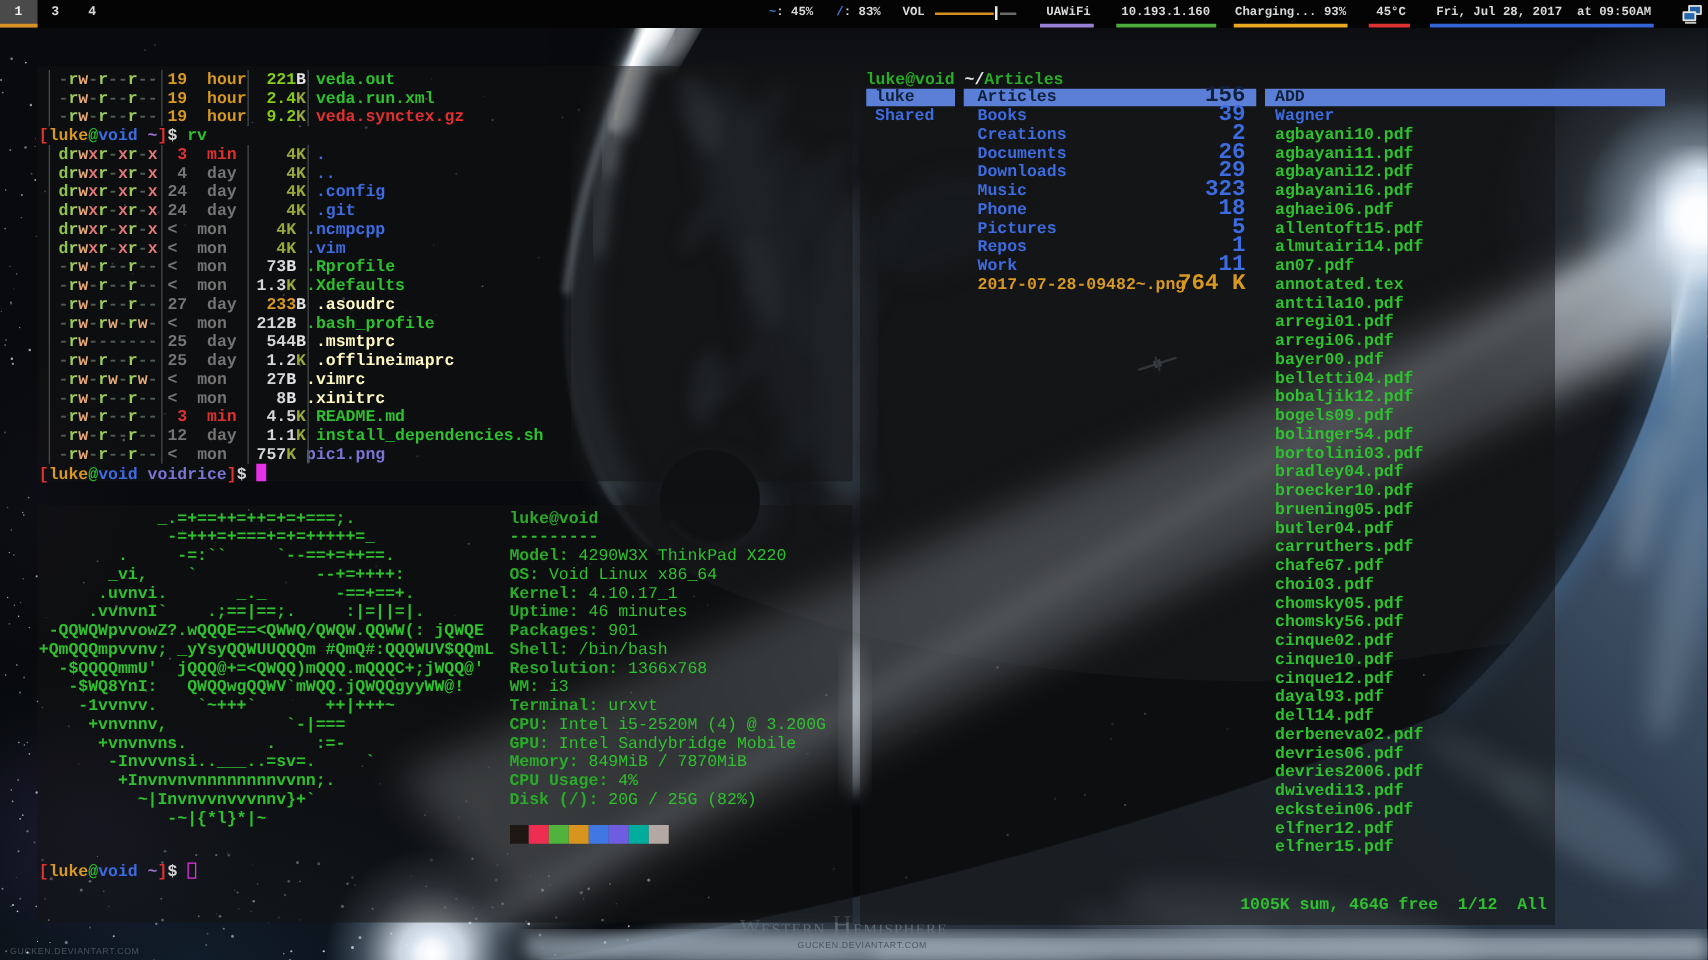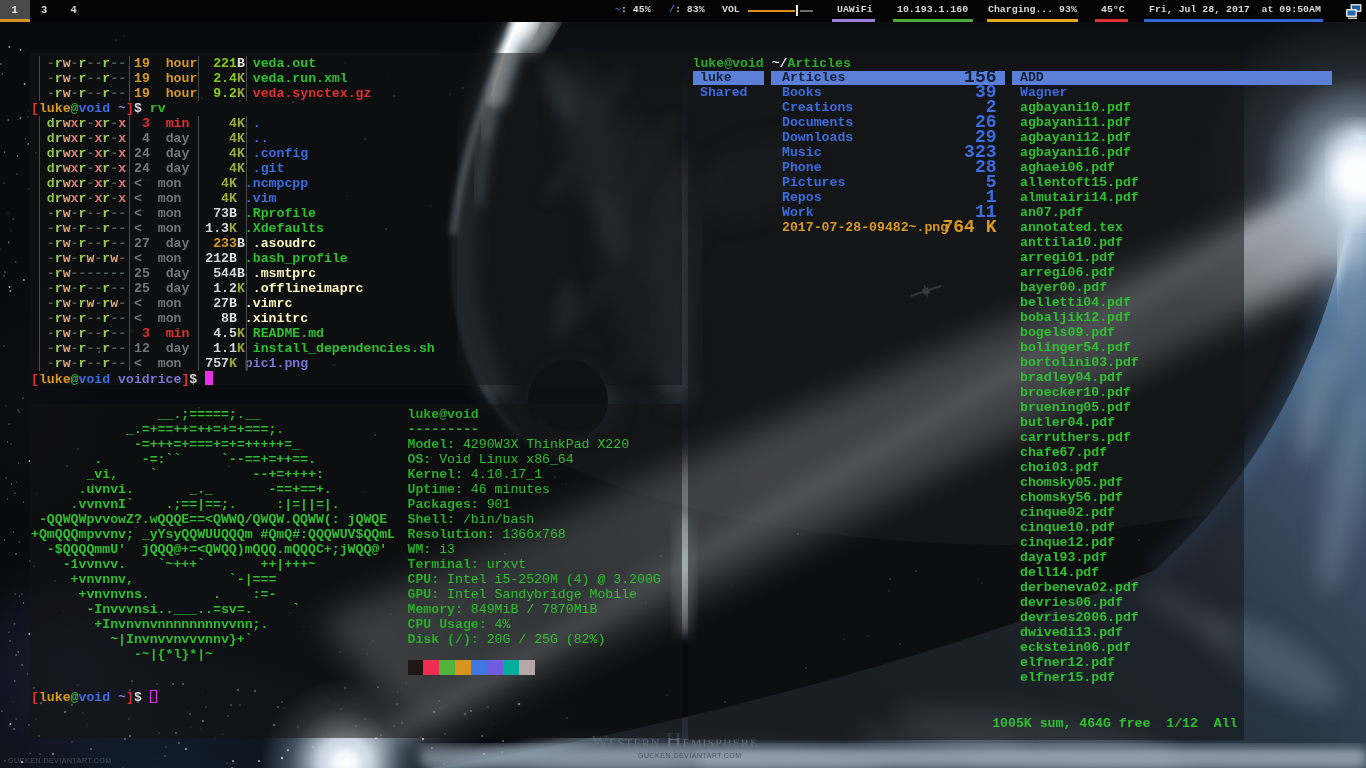--- a/index.html
+++ b/index.html
@@ -692,30 +692,30 @@
 <div class="vline" style="left:168px;top:3px;height:45px"></div>
 <div class="vline" style="left:216px;top:3px;height:45px"></div>
 <div class="vline" style="left:9px;top:63px;height:255px"></div>
 <div class="vline" style="left:99px;top:63px;height:255px"></div>
 <div class="vline" style="left:168px;top:63px;height:255px"></div>
 <div class="vline" style="left:216px;top:63px;height:255px"></div>
 </div>
 
 <div id="term2" class="win">
 <div style="position:absolute;left:1.5px;top:3px;color:#2fc02f">
-<div class="ln">&nbsp;&nbsp;&nbsp;&nbsp;&nbsp;&nbsp;&nbsp;&nbsp;&nbsp;&nbsp;&nbsp;&nbsp;&nbsp;&nbsp;&nbsp;&nbsp;__.;=====;.__</div>
 <div class="ln">&nbsp;&nbsp;&nbsp;&nbsp;&nbsp;&nbsp;&nbsp;&nbsp;&nbsp;&nbsp;&nbsp;&nbsp;_.=+==++=++=+=+===;.</div>
 <div class="ln">&nbsp;&nbsp;&nbsp;&nbsp;&nbsp;&nbsp;&nbsp;&nbsp;&nbsp;&nbsp;&nbsp;&nbsp;&nbsp;-=+++=+===+=+=+++++=_</div>
 <div class="ln">&nbsp;&nbsp;&nbsp;&nbsp;&nbsp;&nbsp;&nbsp;&nbsp;.&nbsp;&nbsp;&nbsp;&nbsp;&nbsp;-=:``&nbsp;&nbsp;&nbsp;&nbsp;&nbsp;`--==+=++==.</div>
 <div class="ln">&nbsp;&nbsp;&nbsp;&nbsp;&nbsp;&nbsp;&nbsp;_vi,&nbsp;&nbsp;&nbsp;&nbsp;`&nbsp;&nbsp;&nbsp;&nbsp;&nbsp;&nbsp;&nbsp;&nbsp;&nbsp;&nbsp;&nbsp;&nbsp;--+=++++:</div>
 <div class="ln">&nbsp;&nbsp;&nbsp;&nbsp;&nbsp;&nbsp;.uvnvi.&nbsp;&nbsp;&nbsp;&nbsp;&nbsp;&nbsp;&nbsp;_._&nbsp;&nbsp;&nbsp;&nbsp;&nbsp;&nbsp;&nbsp;-==+==+.</div>
 <div class="ln">&nbsp;&nbsp;&nbsp;&nbsp;&nbsp;.vvnvnI`&nbsp;&nbsp;&nbsp;&nbsp;.;==|==;.&nbsp;&nbsp;&nbsp;&nbsp;&nbsp;:|=||=|.</div>
 <div class="ln">&nbsp;-QQWQWpvvowZ?.wQQQE==&lt;QWWQ/QWQW.QQWW(:&nbsp;jQWQE</div>
 <div class="ln">+QmQQQmpvvnv;&nbsp;_yYsyQQWUUQQQm&nbsp;#QmQ#:QQQWUV$QQmL</div>
 <div class="ln">&nbsp;&nbsp;-$QQQQmmU'&nbsp;&nbsp;jQQQ@+=&lt;QWQQ)mQQQ.mQQQC+;jWQQ@'</div>
+<div class="ln">&nbsp;&nbsp;&nbsp;-$WQ8YnI:&nbsp;&nbsp;&nbsp;QWQQwgQQWV`mWQQ.jQWQQgyyWW@!</div>
 <div class="ln">&nbsp;&nbsp;&nbsp;&nbsp;-1vvnvv.&nbsp;&nbsp;&nbsp;&nbsp;`~+++`&nbsp;&nbsp;&nbsp;&nbsp;&nbsp;&nbsp;&nbsp;++|+++~</div>
 <div class="ln">&nbsp;&nbsp;&nbsp;&nbsp;&nbsp;+vnvnnv,&nbsp;&nbsp;&nbsp;&nbsp;&nbsp;&nbsp;&nbsp;&nbsp;&nbsp;&nbsp;&nbsp;&nbsp;`-|===</div>
 <div class="ln">&nbsp;&nbsp;&nbsp;&nbsp;&nbsp;&nbsp;+vnvnvns.&nbsp;&nbsp;&nbsp;&nbsp;&nbsp;&nbsp;&nbsp;&nbsp;.&nbsp;&nbsp;&nbsp;&nbsp;:=-</div>
 <div class="ln">&nbsp;&nbsp;&nbsp;&nbsp;&nbsp;&nbsp;&nbsp;-Invvvnsi..___..=sv=.&nbsp;&nbsp;&nbsp;&nbsp;&nbsp;`</div>
 <div class="ln">&nbsp;&nbsp;&nbsp;&nbsp;&nbsp;&nbsp;&nbsp;&nbsp;+Invnvnvnnnnnnnnvvnn;.</div>
 <div class="ln">&nbsp;&nbsp;&nbsp;&nbsp;&nbsp;&nbsp;&nbsp;&nbsp;&nbsp;&nbsp;~|Invnvvnvvvnnv}+`</div>
 <div class="ln">&nbsp;&nbsp;&nbsp;&nbsp;&nbsp;&nbsp;&nbsp;&nbsp;&nbsp;&nbsp;&nbsp;&nbsp;&nbsp;-~|{*l}*|~</div>
 </div>
 <div style="position:absolute;left:378px;top:3px">
 <div class="ln"><b class="gb">luke@void</b></div>
@@ -772,21 +772,21 @@
 <div class="rrow">
           <span class="rtxt bl2" style="left:94.5px">Downloads</span>
           <span class="rnum bl2" style="right:341px">29</span>
         </div>
 <div class="rrow">
           <span class="rtxt bl2" style="left:94.5px">Music</span>
           <span class="rnum bl2" style="right:341px">323</span>
         </div>
 <div class="rrow">
           <span class="rtxt bl2" style="left:94.5px">Phone</span>
-          <span class="rnum bl2" style="right:341px">28</span>
+          <span class="rnum bl2" style="right:341px">18</span>
         </div>
 <div class="rrow">
           <span class="rtxt bl2" style="left:94.5px">Pictures</span>
           <span class="rnum bl2" style="right:341px">5</span>
         </div>
 <div class="rrow">
           <span class="rtxt bl2" style="left:94.5px">Repos</span>
           <span class="rnum bl2" style="right:341px">1</span>
         </div>
 <div class="rrow">

